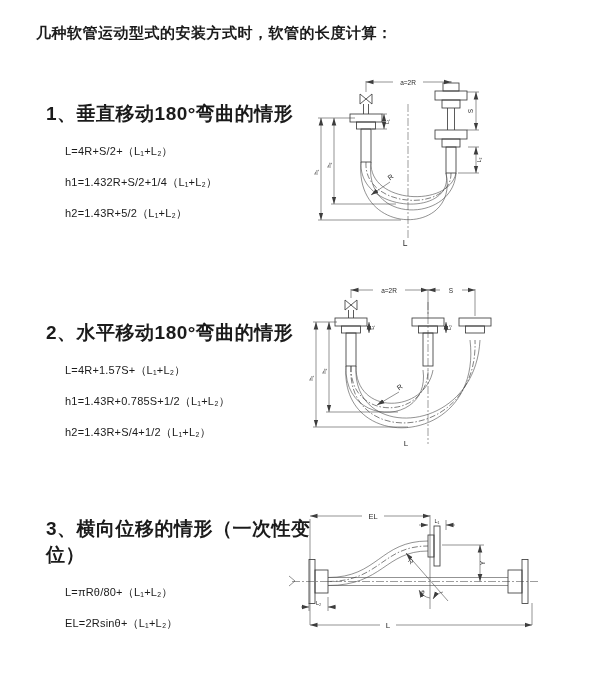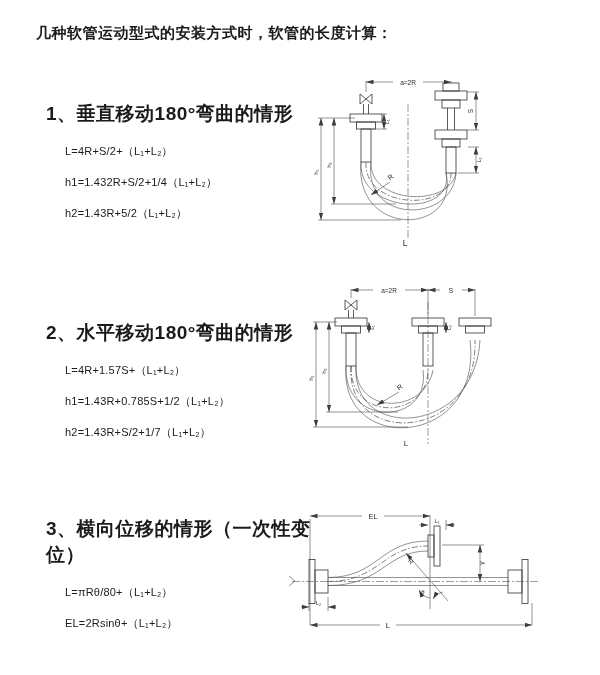--- a/index.html
+++ b/index.html
@@ -30,21 +30,21 @@
     <div class="sec-heading">1、垂直移动180°弯曲的情形</div>
     <div class="formula">L=4R+S/2+（L₁+L₂）</div>
     <div class="formula">h1=1.432R+S/2+1/4（L₁+L₂）</div>
     <div class="formula">h2=1.43R+5/2（L₁+L₂）</div>
   </div>
 
   <div class="sec sec2">
     <div class="sec-heading">2、水平移动180°弯曲的情形</div>
     <div class="formula">L=4R+1.57S+（L₁+L₂）</div>
     <div class="formula">h1=1.43R+0.785S+1/2（L₁+L₂）</div>
-    <div class="formula">h2=1.43R+S/2+1/7（L₁+L₂）</div>
+    <div class="formula">h2=1.43R+S/4+1/2（L₁+L₂）</div>
   </div>
 
   <div class="sec sec3">
     <div class="sec-heading">3、横向位移的情形（一次性变位）</div>
     <div class="formula">L=πRθ/80+（L₁+L₂）</div>
     <div class="formula">EL=2Rsinθ+（L₁+L₂）</div>
   </div>
 
   <div class="diagram d1">
     <svg width="292" height="196" viewBox="0 0 292 196">

